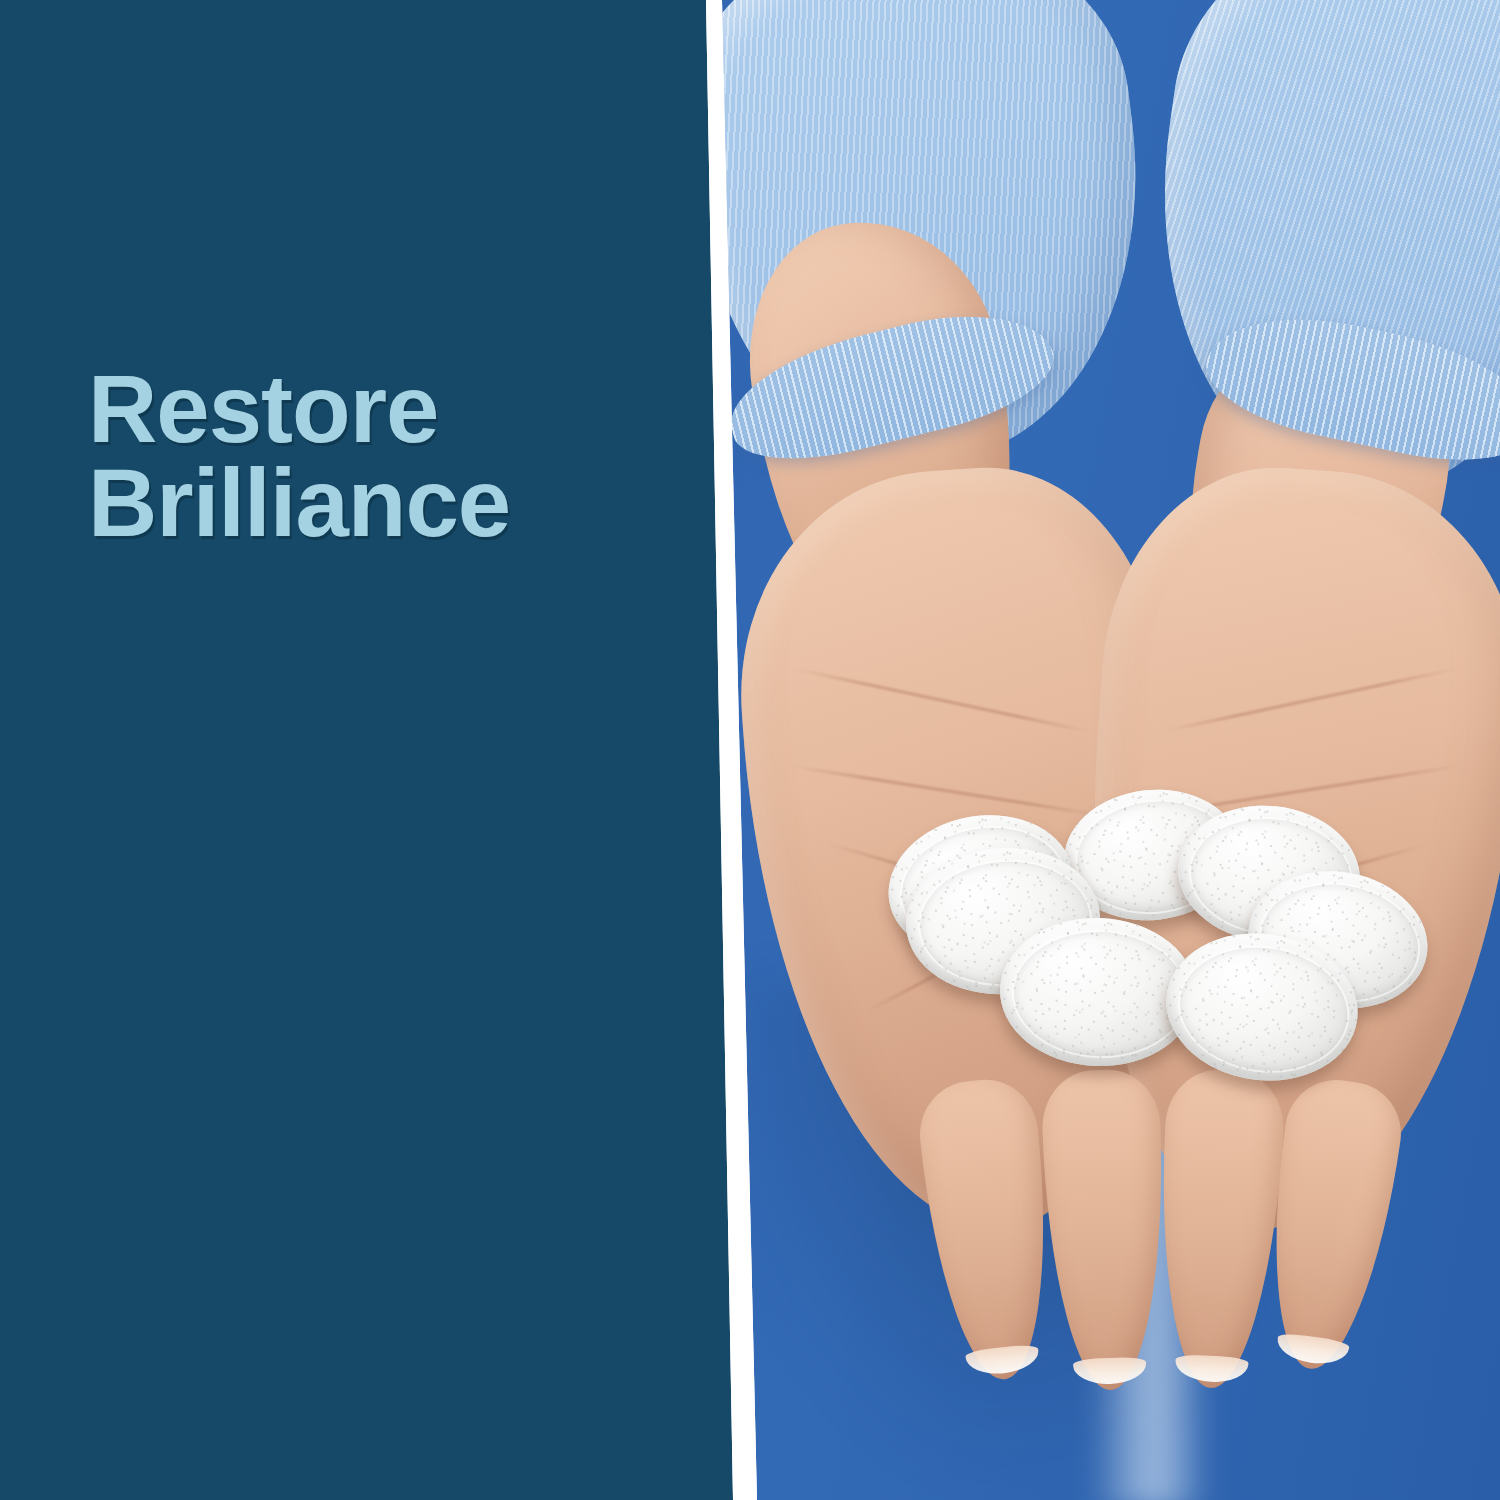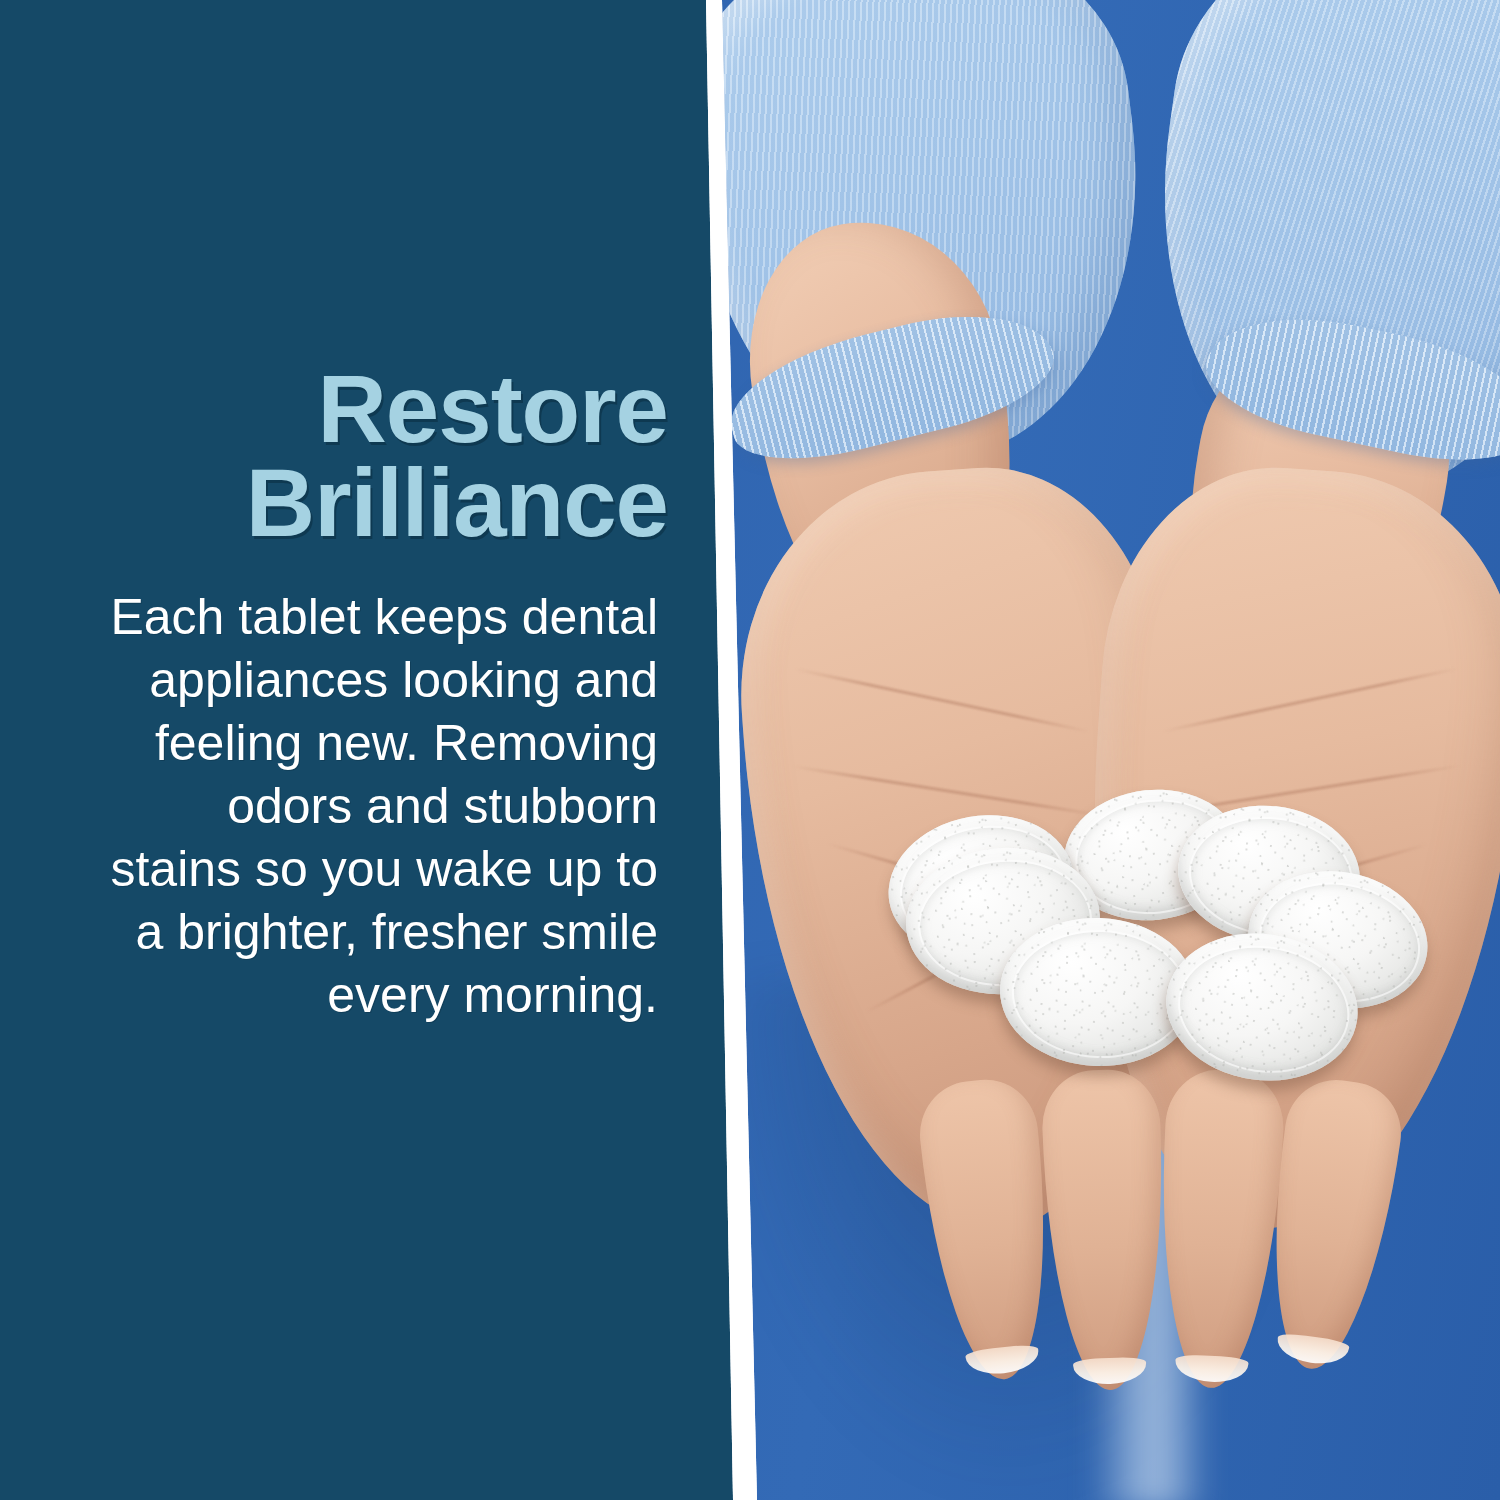--- a/index.html
+++ b/index.html
@@ -7,21 +7,20 @@
     padding: 0;
     background: #ffffff;
   }
   .canvas {
     position: relative;
     width: 1500px;
     height: 1500px;
     overflow: hidden;
     background: #ffffff;
     font-family: "Liberation Sans", sans-serif;
-    text-align: right;
   }
 
   
   .left-panel {
     position: absolute;
     left: 0; top: 0;
     width: 760px; height: 1500px;
     background: #154967;
     -webkit-clip-path: polygon(0 0, 706px 0, 733px 1500px, 0 1500px);
     clip-path: polygon(0 0, 706px 0, 733px 1500px, 0 1500px);
@@ -340,20 +339,19 @@
         <span class="tablet-rim"></span>
       </div>
 
   </div>
 
   <div class="left-panel"></div>
 
   <div class="copy-block">
     <h1 class="headline">Restore
 Brilliance</h1>
-    <p class="body-copy">Each tablet keeps dental appliances looking and feeling new. Removing odors and stubborn stains so you wake up to a brighter, fresher smile every morning.</p>
   </div>
 
   <svg class="divider" viewBox="0 0 1500 1500">
     <polygon points="706,0 722,0 757,1500 733,1500" fill="#ffffff"></polygon>
   </svg>
 
 </div>
 
 </body></html>

